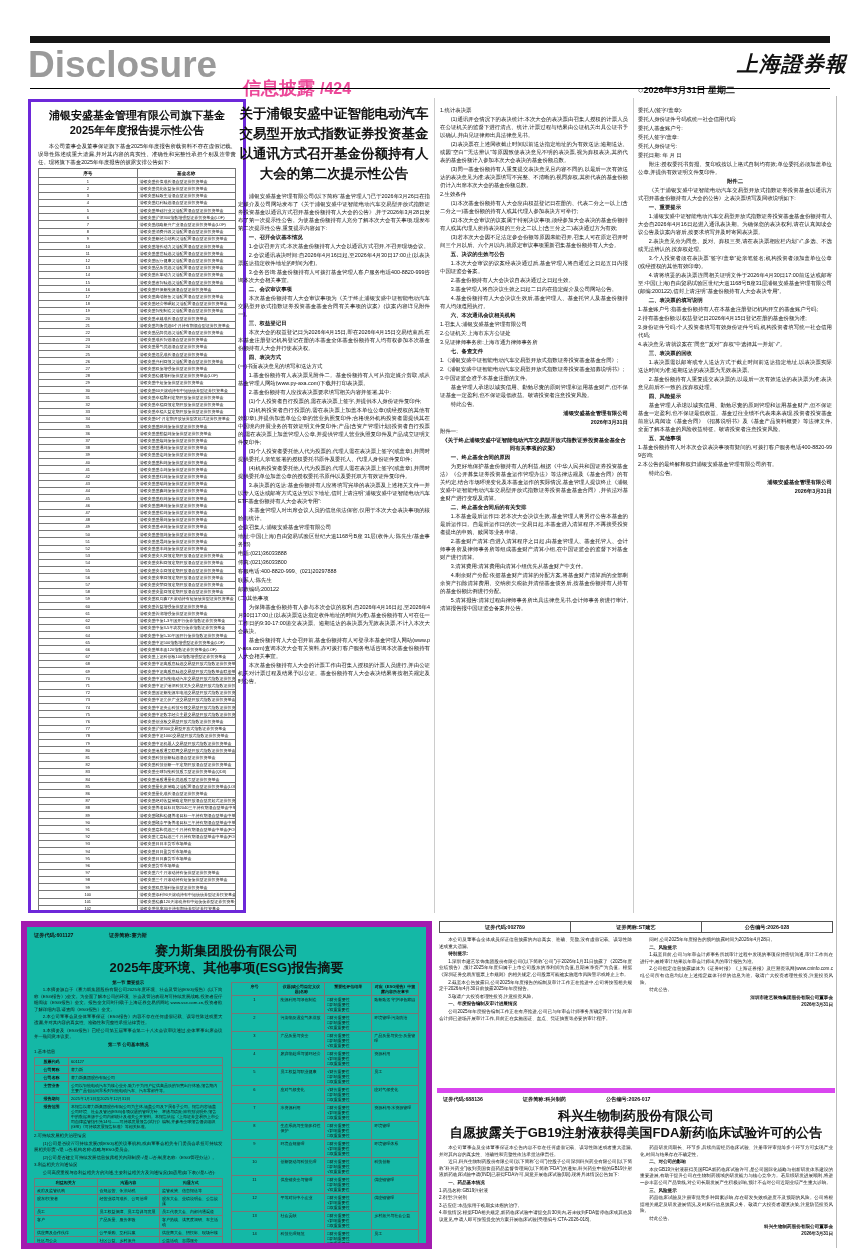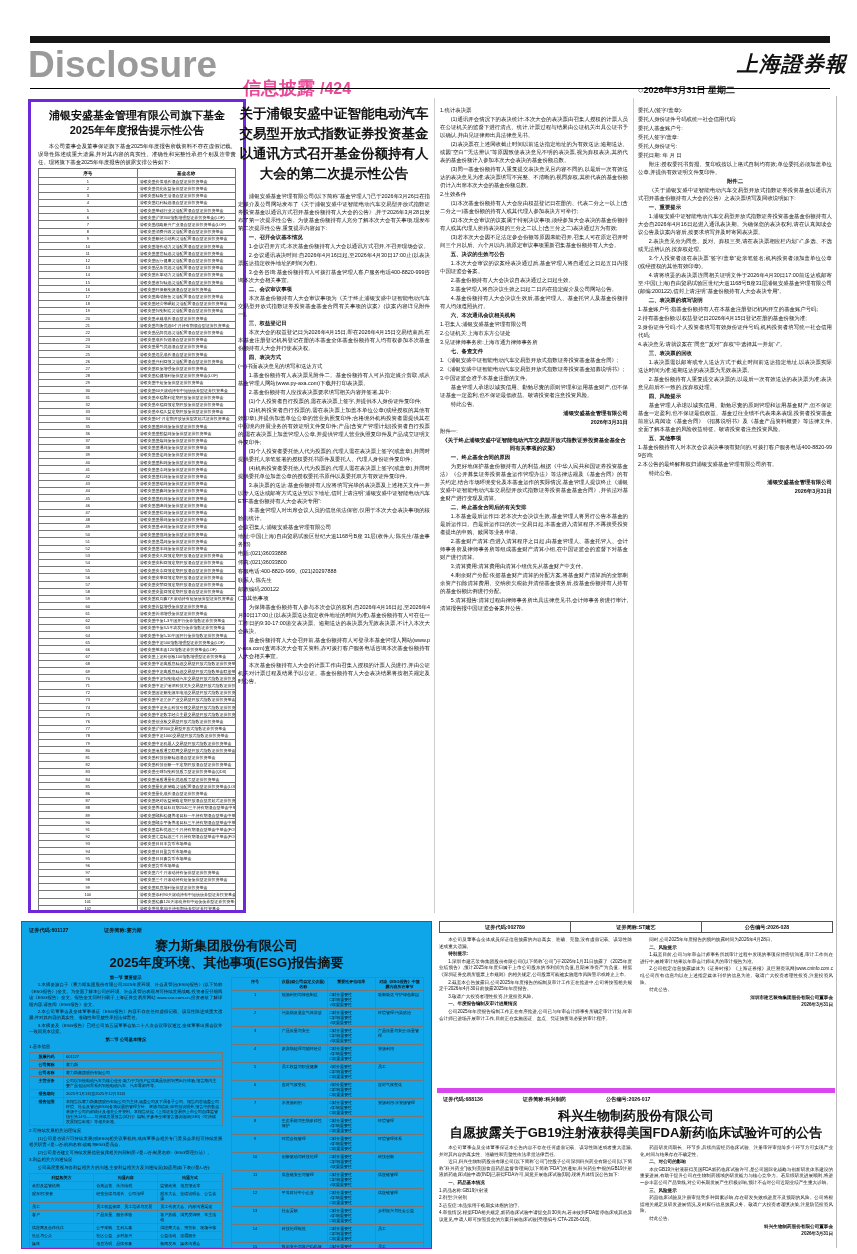--- a/index.html
+++ b/index.html
@@ -35,21 +35,21 @@
   table.fundtbl td:last-child { text-align:left; }
 
   
   .vr { position:absolute; width:1px; background:#ccc; top:98px; height:815px; }
   #col2 { position:absolute; left:238px; top:98px; width:192px; height:815px; overflow:hidden; }
   #col2 .t { text-align:center; font-weight:bold; font-size:13.5px; line-height:20px; margin:6px 0 8px 0; }
   #col3 { position:absolute; left:440px; top:98px; width:188px; height:815px; overflow:hidden; padding-top:8px; }
   #col4 { position:absolute; left:638px; top:98px; width:194px; height:815px; overflow:hidden; padding-top:8px; }
 
   
-  .bbox { position:absolute; border:1px solid #a21caf; background:#0ea5e9; overflow:hidden; }
+  .bbox { position:absolute; border:6px solid #a21caf; background:#14b8a6; overflow:hidden; }
   #art-esg { left:21px; top:921px; width:411px; height:328px; padding:5px 7px; }
   .meta { font-size:5.2px; font-weight:bold; }
   .meta span { margin-right:34px; }
   .btitle { text-align:center; font-weight:bold; font-size:13px; line-height:17px; margin:3px 0 4px 0; }
   .twocol { display:flex; gap:8px; }
   .twocol .col { flex:1; overflow:hidden; }
   #art-esg .col p { font-size:4.4px; line-height:6.4px; }
 
   table.mini { width:100%; border-collapse:collapse; margin:2px 0; table-layout:fixed; }
   table.mini th, table.mini td { border:0.5px solid #777; font-size:4px; line-height:5px; padding:1px 2px; text-align:left; vertical-align:top; word-break:break-all; }

